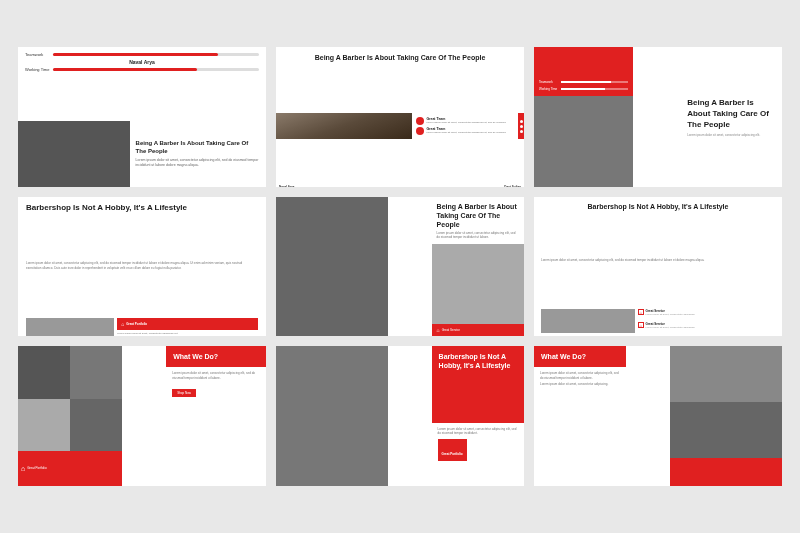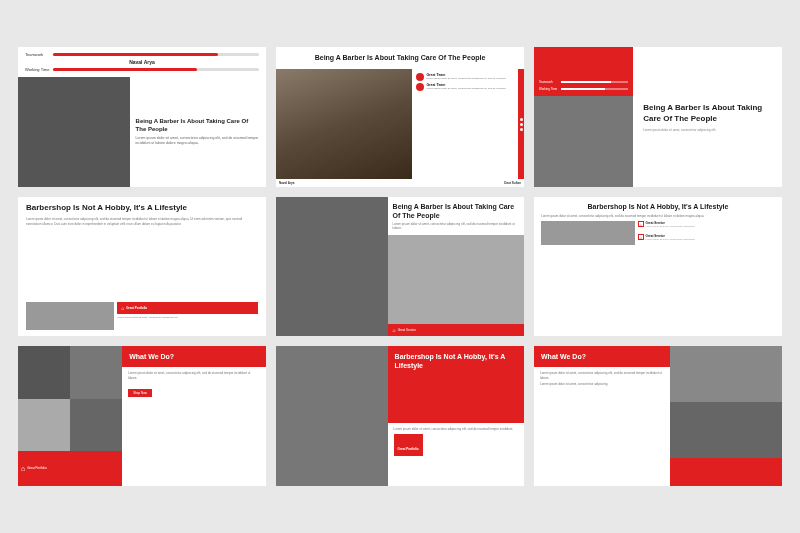--- a/index.html
+++ b/index.html
@@ -161,20 +161,21 @@
     .photo-barber-shop { background: linear-gradient(160deg, #d0c0b0 0%, #a09080 50%, #706050 100%); }
     .photo-barber-cut { background: linear-gradient(160deg, #b0c0d0 0%, #8090a0 50%, #506070 100%); }
     .photo-shop-int { background: linear-gradient(160deg, #c0b090 0%, #906040 50%, #503020 100%); }
     .photo-tools-bw { background: linear-gradient(160deg, #f0f0f0 0%, #d0d0d0 50%, #999 100%); }
 
     .slide-wrapper {
       position: relative;
       width: 100%;
       aspect-ratio: 16/9;
       overflow: hidden;
+      gap: 44px;
     }
   </style>
 </head>
 <body>
 
 <div class="grid">
 
   <div class="slide">
     <div class="slide-wrapper s1">
       <div class="top-bar">

